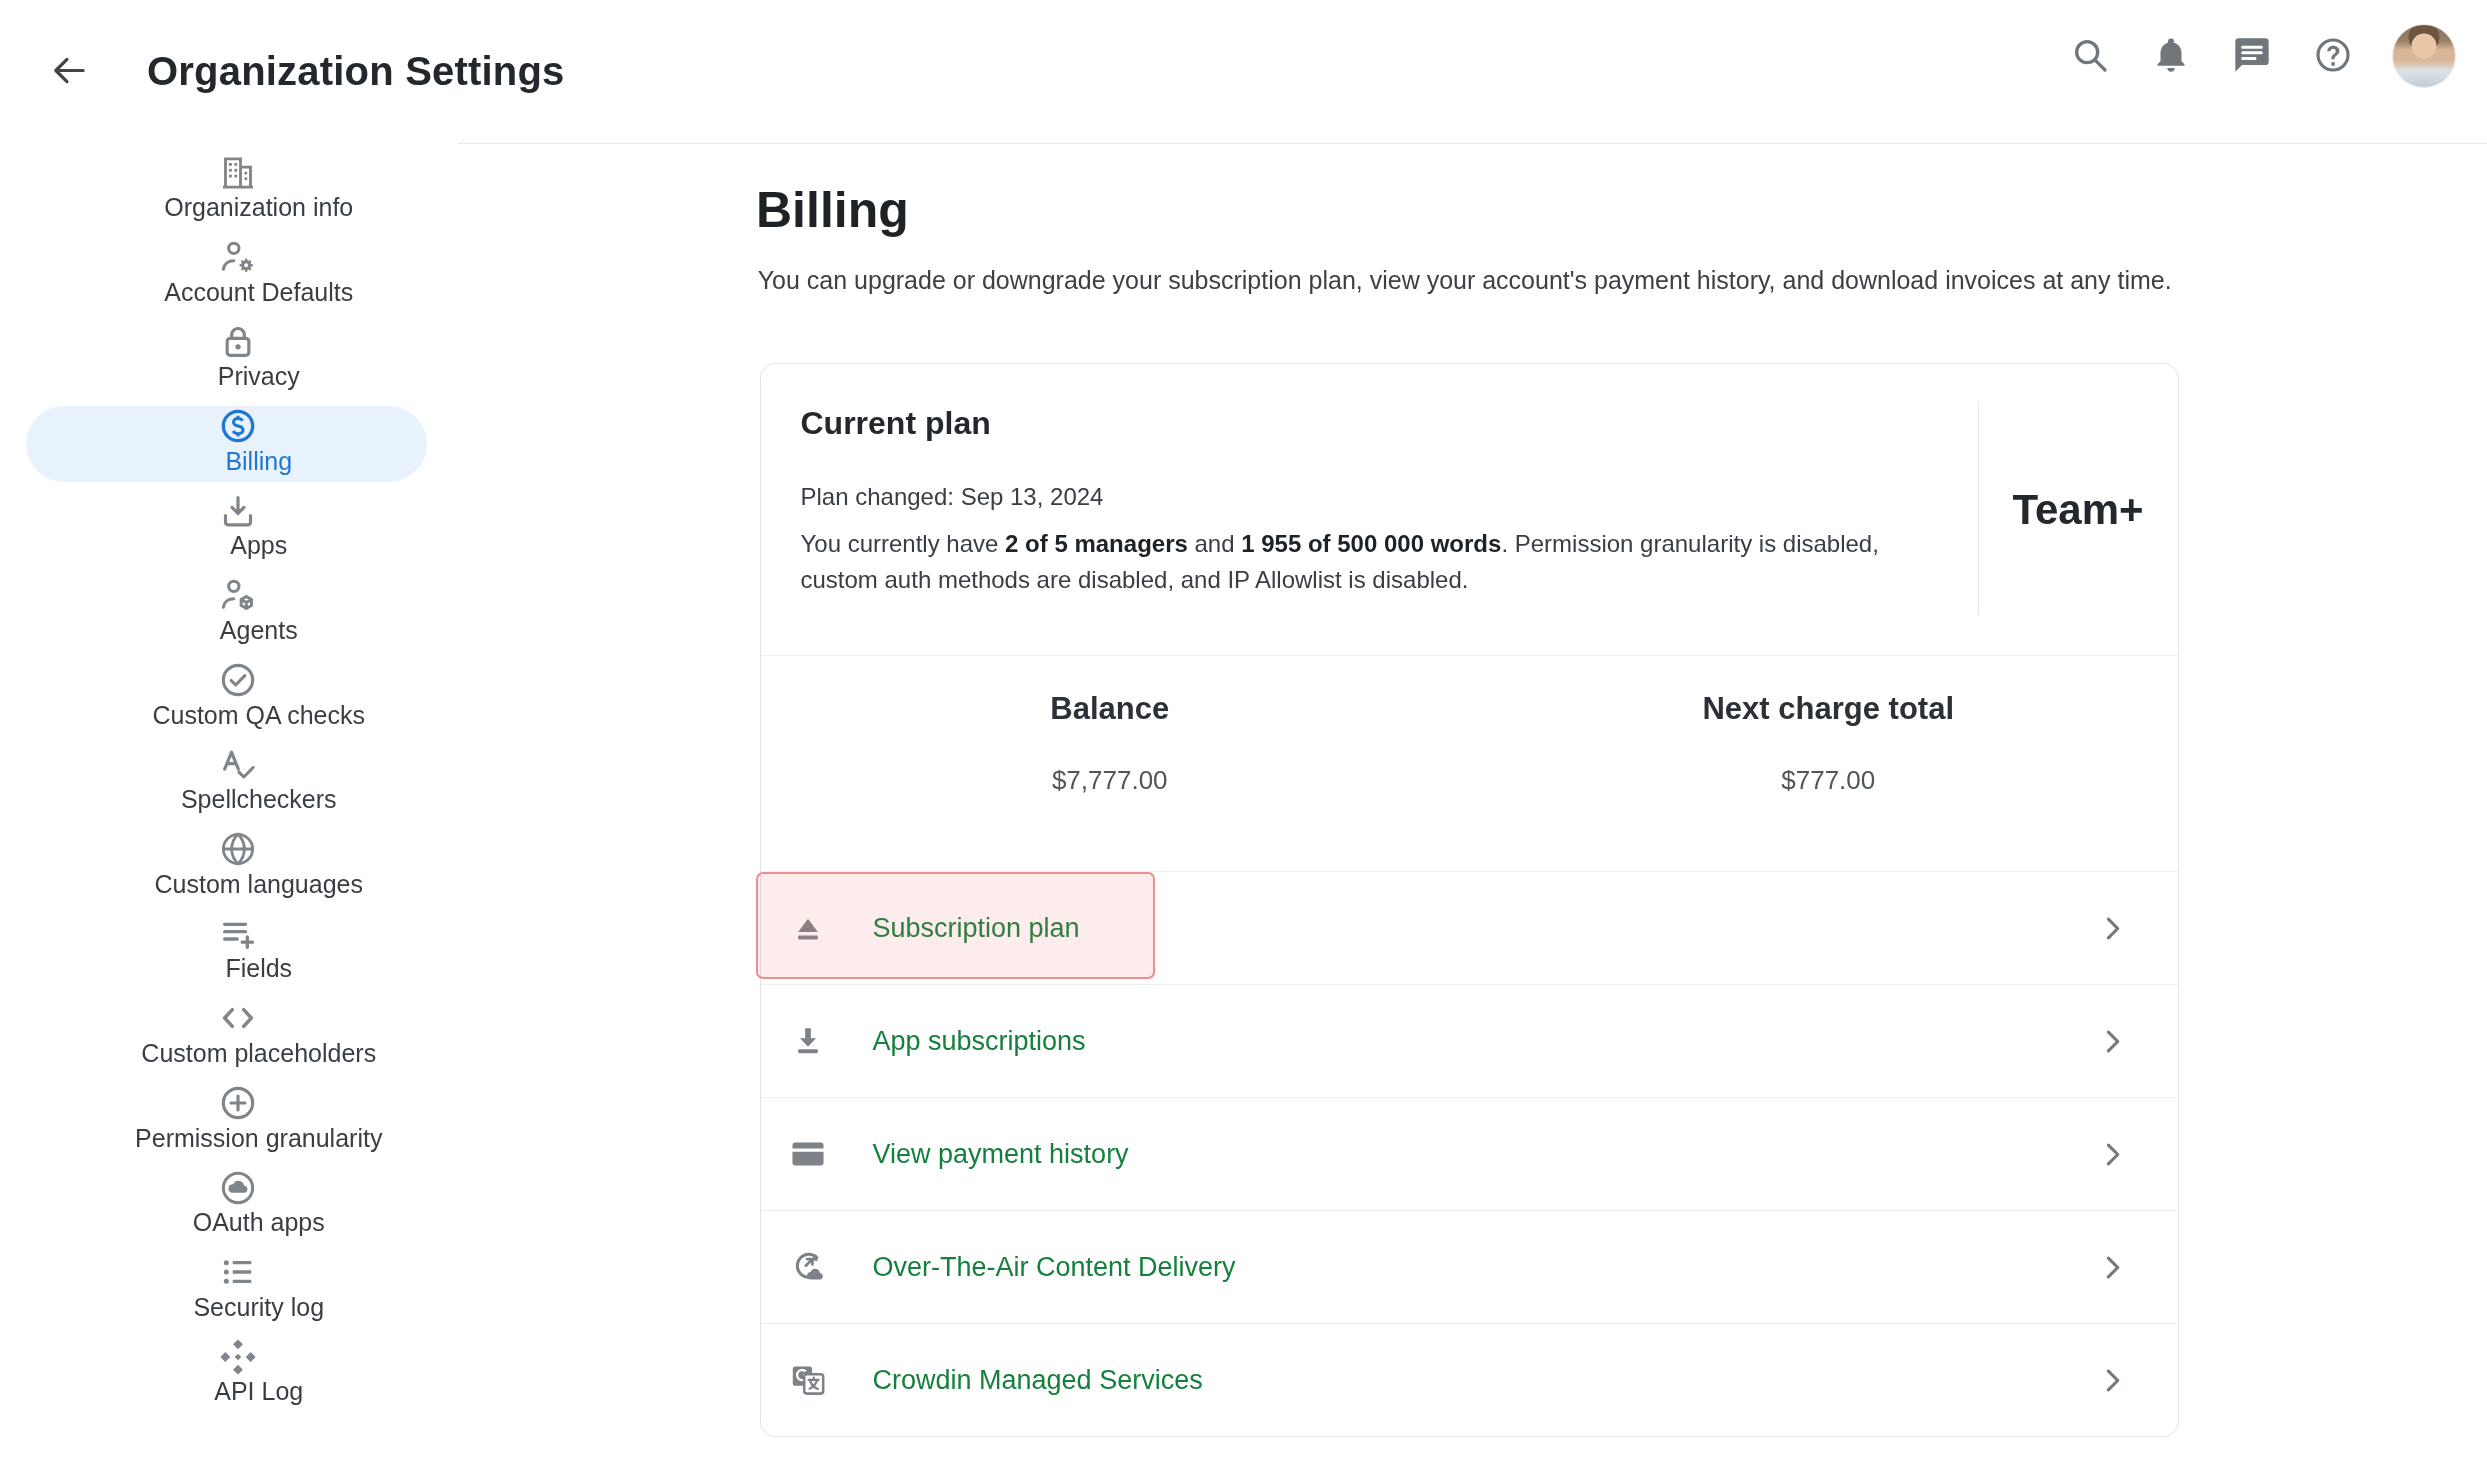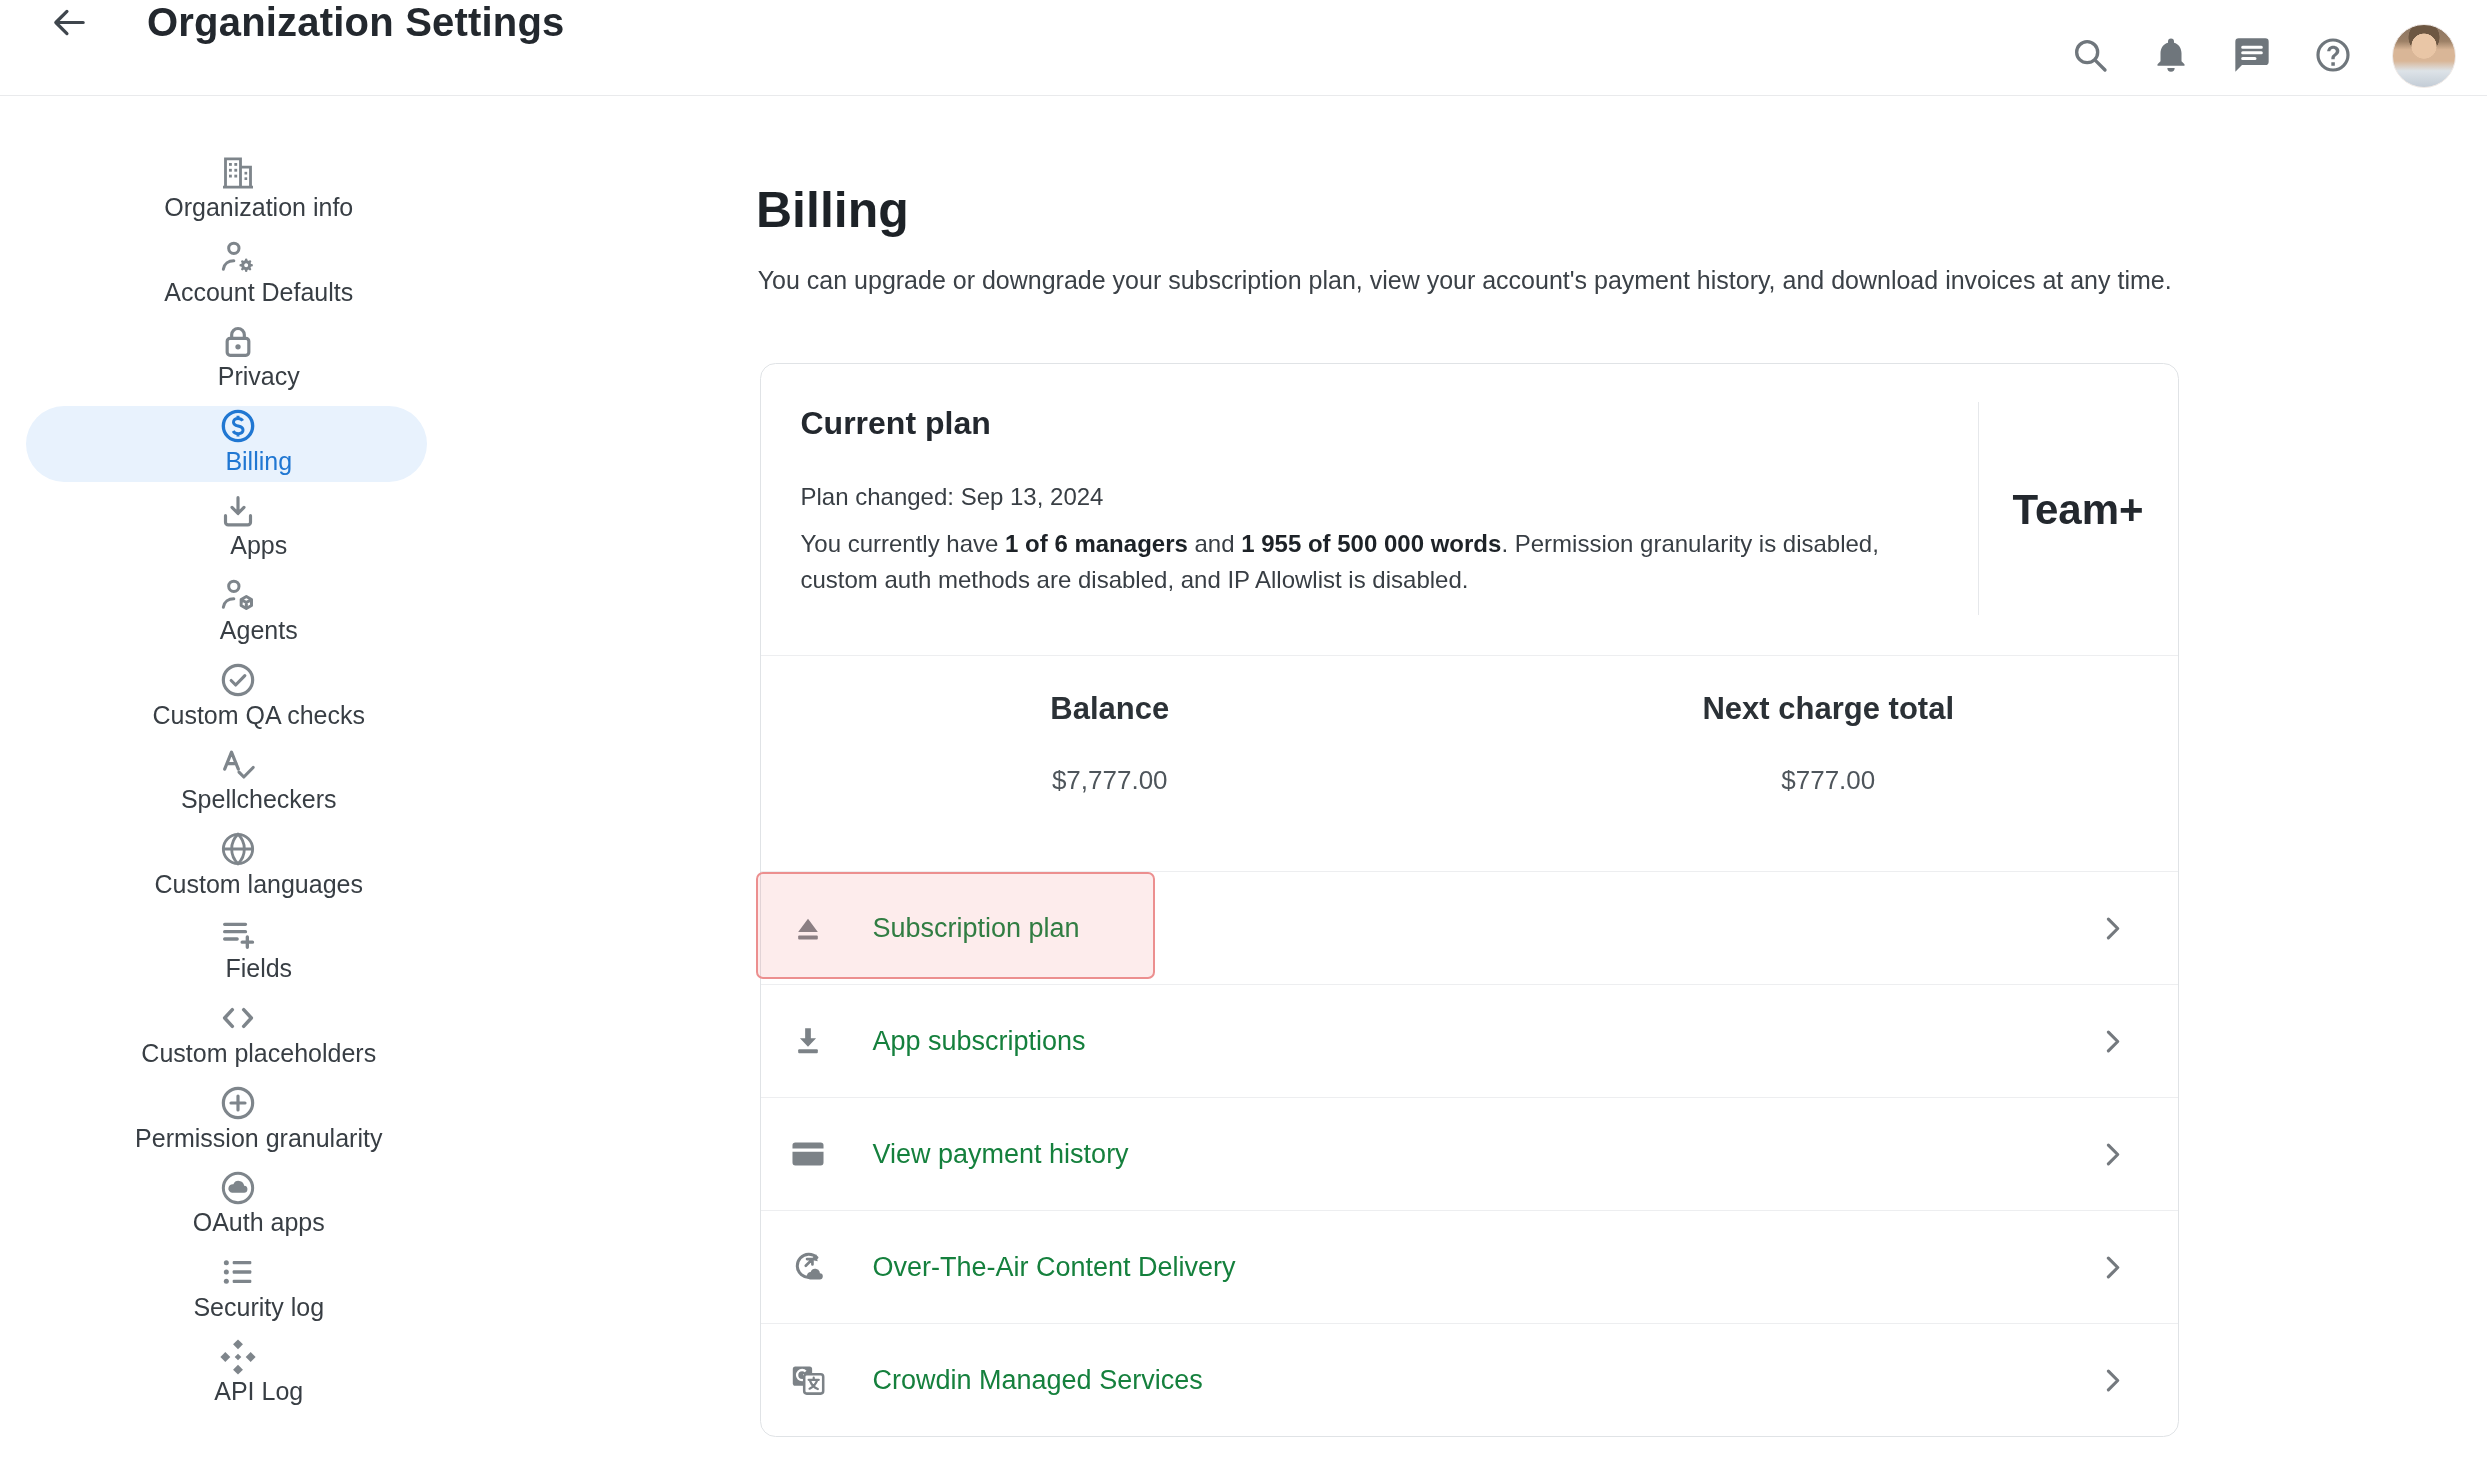--- a/index.html
+++ b/index.html
@@ -6,23 +6,23 @@
   html, body { width: 2487px; height: 1479px; overflow: hidden; }
   body {
     font-family: "Liberation Sans", sans-serif;
     background: #ffffff;
     color: #33383d;
     position: relative;
   }
 
   
   .app-header {
-    position: absolute; top: 0; left: 0; width: 2487px; height: 96px;
+    position: absolute; top: 0; left: 0; width: 2487px; height: 144px;
     background: #fff; border-bottom: 1.7px solid #e9eaec;
-    display: flex; 
+    display: flex; align-items: center;
   }
   .back-btn {
     width: 48px; height: 48px; margin-left: 45px;
     background: none; border: none; cursor: pointer;
     color: #3f464d; display: flex; align-items: center; justify-content: center;
   }
   .back-btn svg { width: 41px; height: 41px; }
   .app-title {
     margin-left: 54px; font-size: 40px; font-weight: 700; color: #23282e;
     letter-spacing: 0.2px;
@@ -312,21 +312,21 @@
   </nav>
 
 <main class="main">
   <h1 class="page-title">Billing</h1>
   <p class="page-desc">You can upgrade or downgrade your subscription plan, view your account's payment history, and download invoices at any time.</p>
 
   <section class="card">
     <div class="current-plan">
       <div class="cp-heading">Current plan</div>
       <div class="cp-changed">Plan changed: Sep 13, 2024</div>
-      <div class="cp-usage"><span>You currently have </span><b>1 of 6 managers</b><span> and </span><b>1 955 of 500 000 words</b><span>. Permission granularity is disabled, custom auth methods are disabled, and IP Allowlist is disabled.</span></div>
+      <div class="cp-usage"><span>You currently have </span><b>2 of 5 managers</b><span> and </span><b>1 955 of 500 000 words</b><span>. Permission granularity is disabled, custom auth methods are disabled, and IP Allowlist is disabled.</span></div>
       <div class="cp-divider"></div>
       <div class="cp-plan">Team+</div>
     </div>
 
     <div class="summary" id="summary">
         <div class="sum-col">
           <div class="sum-label">Balance</div>
           <div class="sum-value">$7,777.00</div>
         </div>
         <div class="sum-col">

